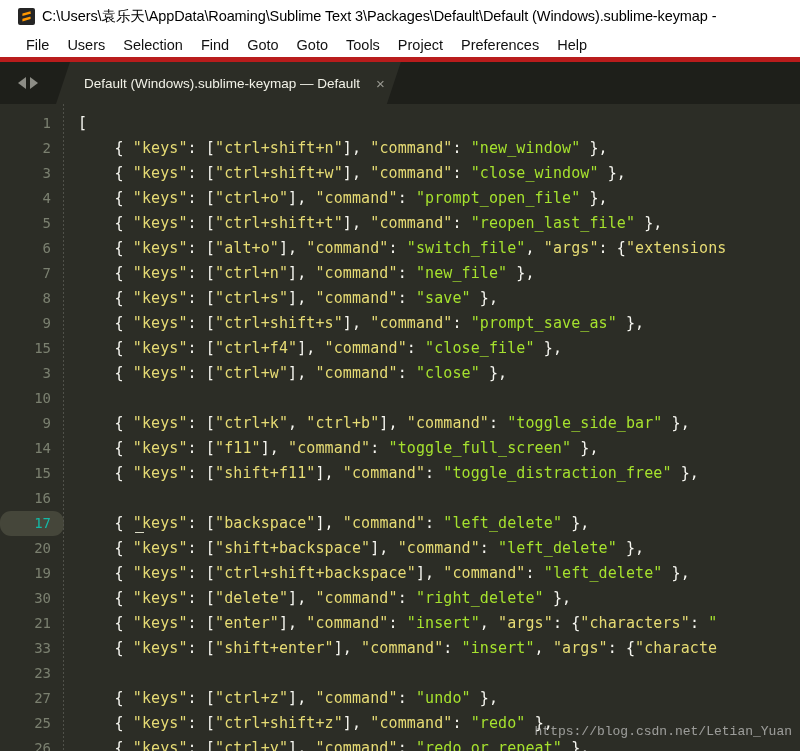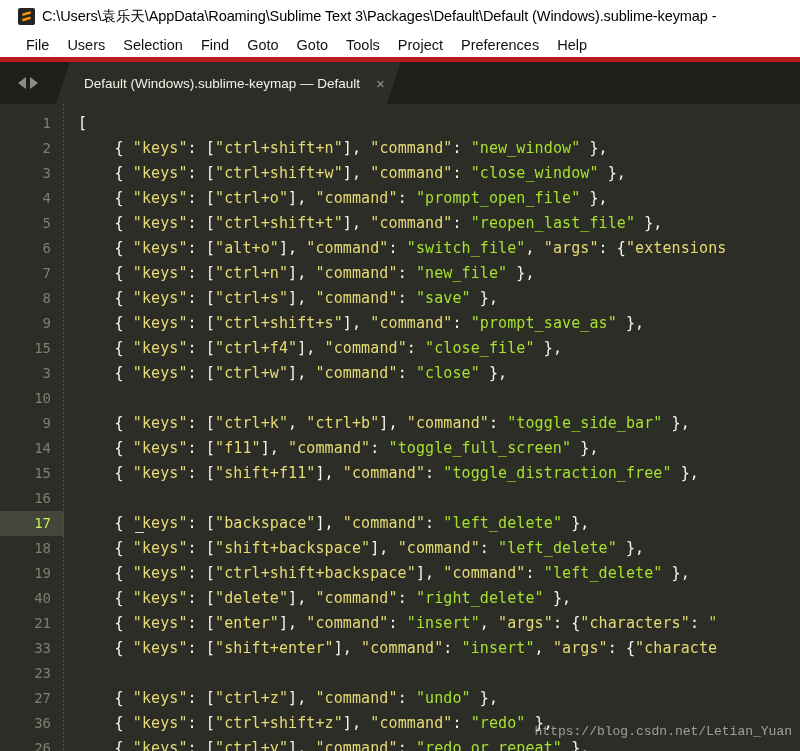--- a/index.html
+++ b/index.html
@@ -151,21 +151,22 @@
     line-height: 25px;
     text-align: right;
     padding-right: 13px;
     font-family: "DejaVu Sans Mono", monospace;
     font-size: 14px;
     color: #7b8070;
     box-sizing: border-box;
   }
   .gutter-row.active {
     background: #45463a;
-    color: #bef264;
+    color: #14b8a6;
+    border-radius: 11px;
   }
 
   .code {
     flex: 1 1 auto;
     padding-top: 7px;
     padding-left: 14px;
     position: relative;
     overflow: hidden;
   }
   .code-row {
@@ -255,28 +256,28 @@
       <div class="gutter-row">8</div>
       <div class="gutter-row">9</div>
       <div class="gutter-row">15</div>
       <div class="gutter-row">3</div>
       <div class="gutter-row">10</div>
       <div class="gutter-row">9</div>
       <div class="gutter-row">14</div>
       <div class="gutter-row">15</div>
       <div class="gutter-row">16</div>
       <div class="gutter-row active">17</div>
-      <div class="gutter-row">18</div>
+      <div class="gutter-row">20</div>
       <div class="gutter-row">19</div>
-      <div class="gutter-row">40</div>
+      <div class="gutter-row">30</div>
       <div class="gutter-row">21</div>
       <div class="gutter-row">33</div>
       <div class="gutter-row">23</div>
       <div class="gutter-row">27</div>
-      <div class="gutter-row">36</div>
+      <div class="gutter-row">25</div>
       <div class="gutter-row">26</div>
     </div>
   <div class="code">
       <div class="code-row"><span class="t-punc">[</span></div>
       <div class="code-row"><span class="t-punc">    { </span><span class="t-key">"keys"</span><span class="t-punc">: [</span><span class="t-key">"ctrl+shift+n"</span><span class="t-punc">], </span><span class="t-key">"command"</span><span class="t-punc">: </span><span class="t-str">"new_window"</span><span class="t-punc"> },</span></div>
       <div class="code-row"><span class="t-punc">    { </span><span class="t-key">"keys"</span><span class="t-punc">: [</span><span class="t-key">"ctrl+shift+w"</span><span class="t-punc">], </span><span class="t-key">"command"</span><span class="t-punc">: </span><span class="t-str">"close_window"</span><span class="t-punc"> },</span></div>
       <div class="code-row"><span class="t-punc">    { </span><span class="t-key">"keys"</span><span class="t-punc">: [</span><span class="t-key">"ctrl+o"</span><span class="t-punc">], </span><span class="t-key">"command"</span><span class="t-punc">: </span><span class="t-str">"prompt_open_file"</span><span class="t-punc"> },</span></div>
       <div class="code-row"><span class="t-punc">    { </span><span class="t-key">"keys"</span><span class="t-punc">: [</span><span class="t-key">"ctrl+shift+t"</span><span class="t-punc">], </span><span class="t-key">"command"</span><span class="t-punc">: </span><span class="t-str">"reopen_last_file"</span><span class="t-punc"> },</span></div>
       <div class="code-row"><span class="t-punc">    { </span><span class="t-key">"keys"</span><span class="t-punc">: [</span><span class="t-key">"alt+o"</span><span class="t-punc">], </span><span class="t-key">"command"</span><span class="t-punc">: </span><span class="t-str">"switch_file"</span><span class="t-punc">, </span><span class="t-key">"args"</span><span class="t-punc">: {</span><span class="t-key">"extensions</span></div>
       <div class="code-row"><span class="t-punc">    { </span><span class="t-key">"keys"</span><span class="t-punc">: [</span><span class="t-key">"ctrl+n"</span><span class="t-punc">], </span><span class="t-key">"command"</span><span class="t-punc">: </span><span class="t-str">"new_file"</span><span class="t-punc"> },</span></div>

